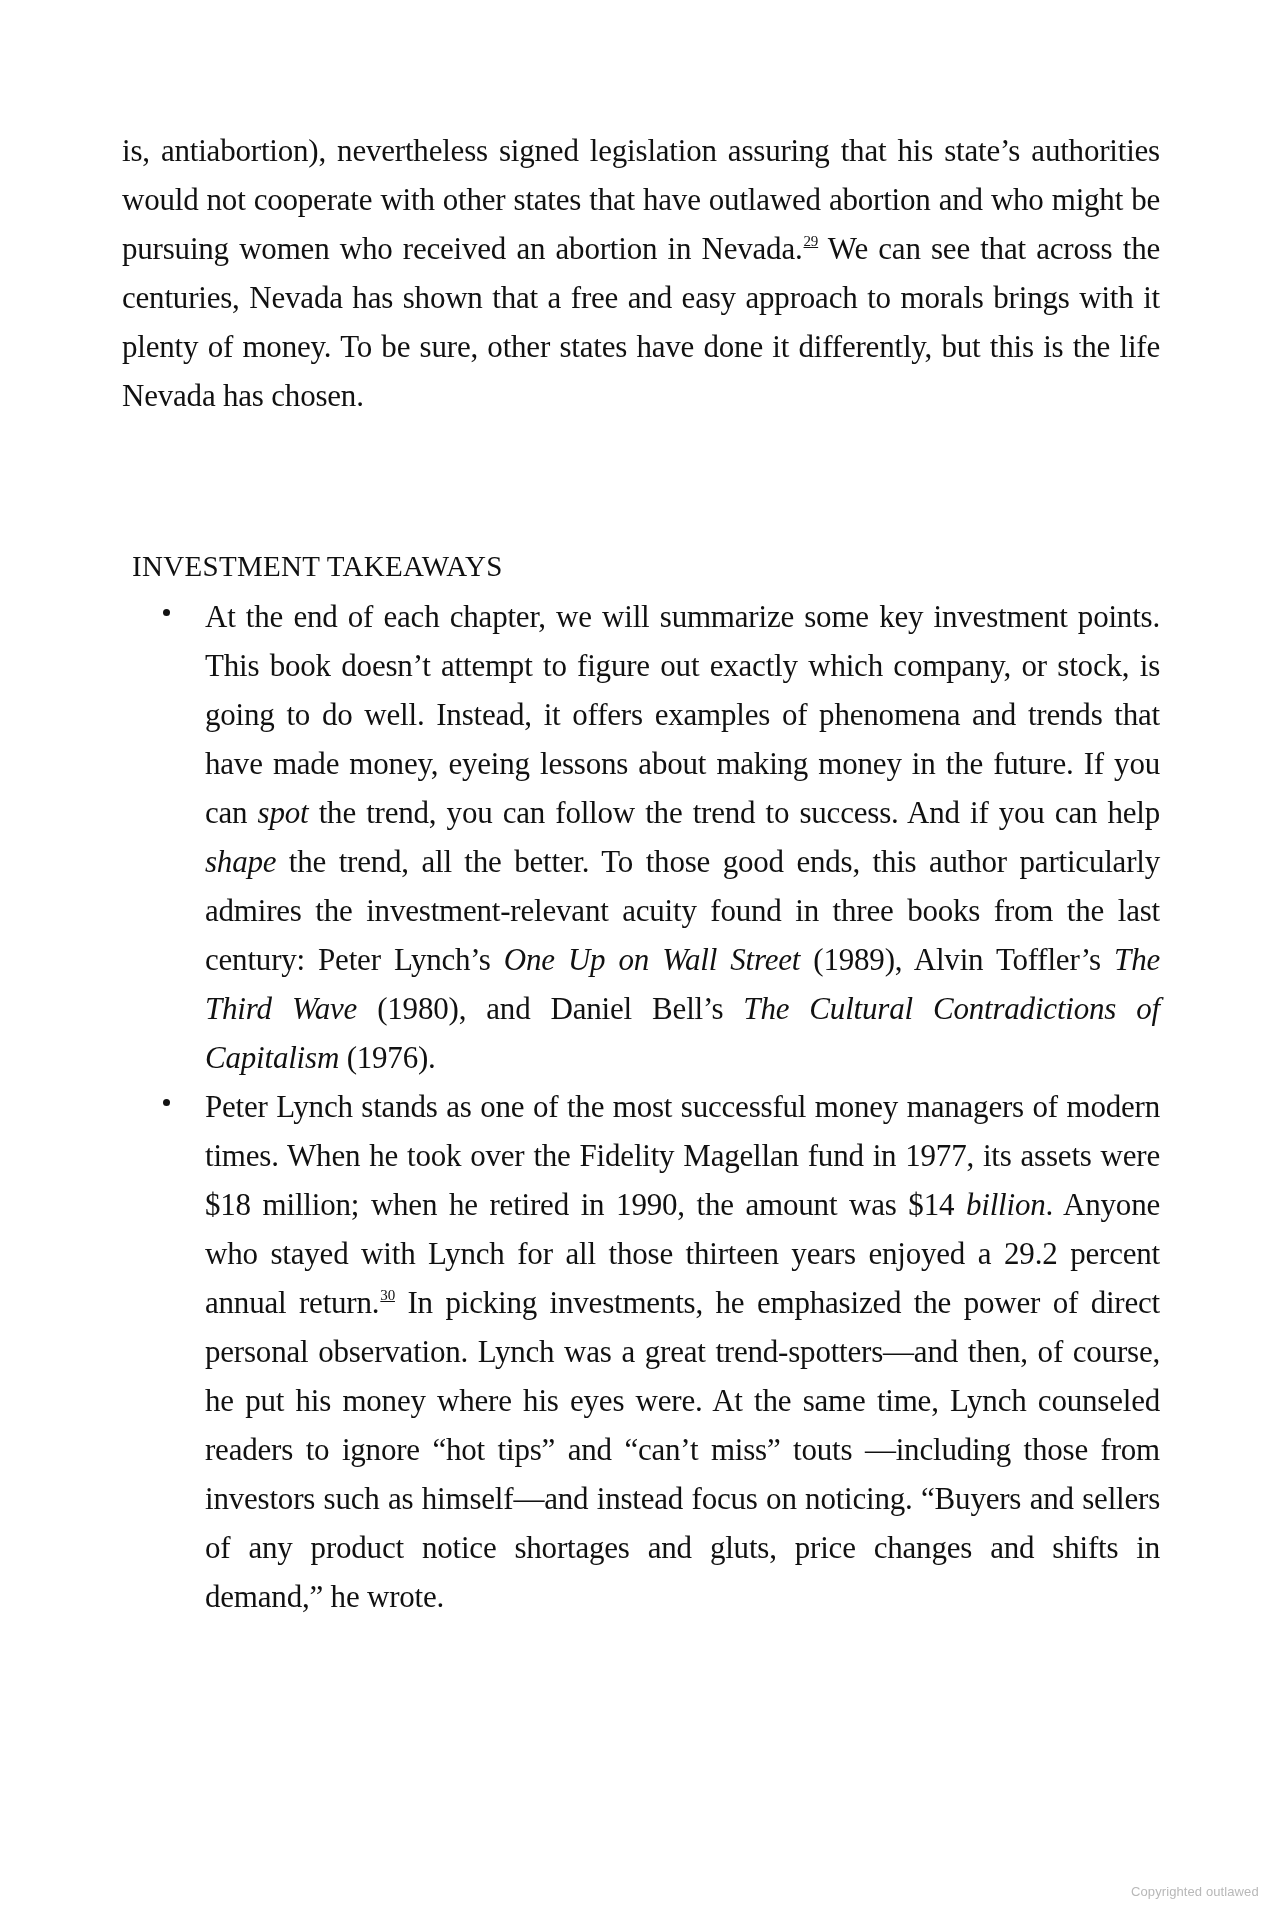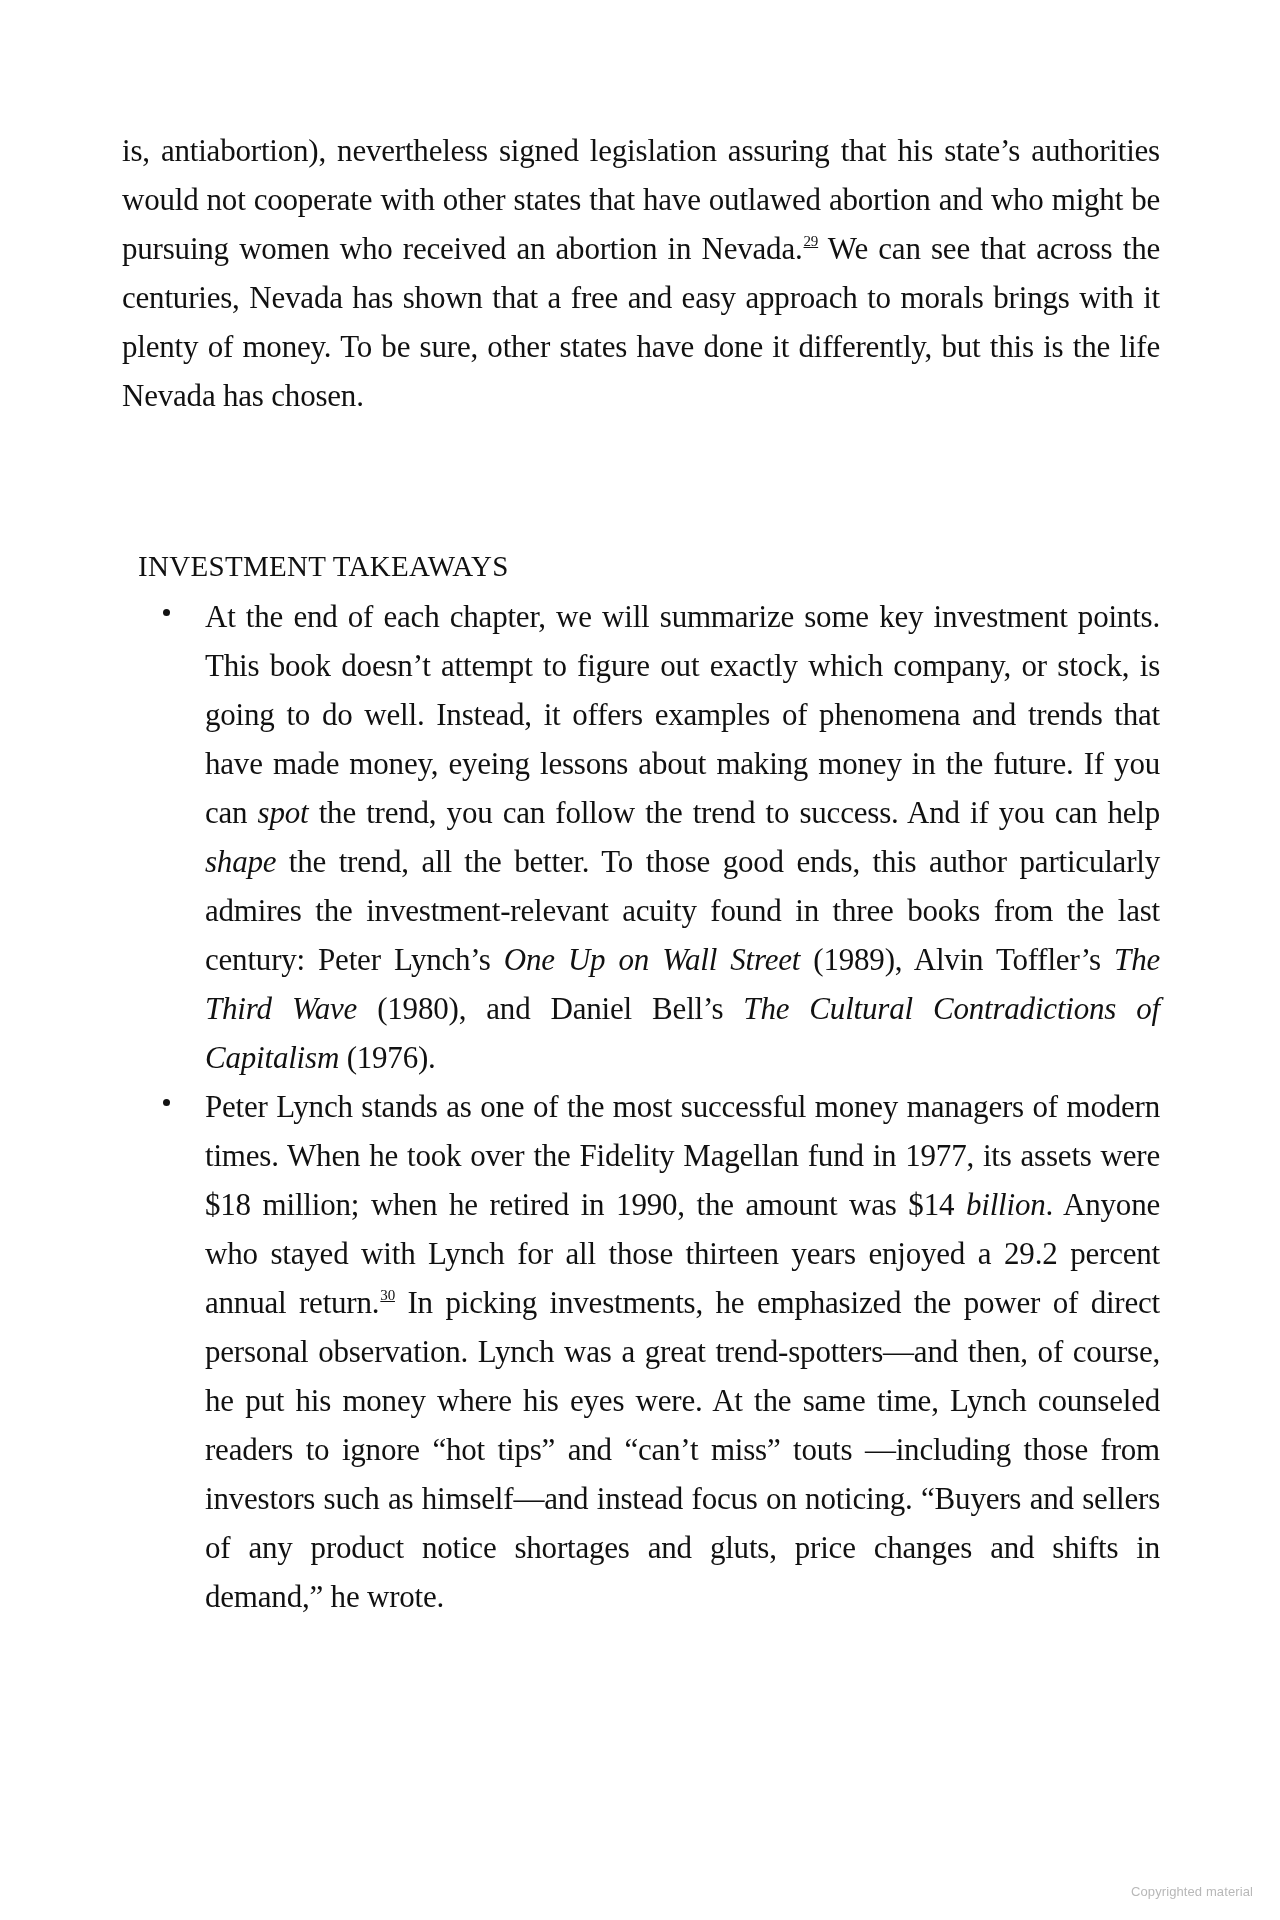--- a/index.html
+++ b/index.html
@@ -31,21 +31,21 @@
     }
     .para sup {
       font-size: 15px;
       line-height: 0;
       vertical-align: 13px;
       margin-left: 1px;
       text-decoration: underline;
     }
     .heading {
       position: absolute;
-      left: 16px;
+      left: 10px;
       top: 420px;
       font-size: 29px;
       line-height: 40px;
       margin: 0;
       font-weight: normal;
       letter-spacing: 0.3px;
     }
     .bullets {
       position: absolute;
       left: 0;
@@ -99,13 +99,13 @@
       <p class="para"><span>At the end of each chapter, we will summarize some key investment points. This book doesn’t attempt to figure out exactly which company, or stock, is going to do well. Instead, it offers examples of phenomena and trends that have made money, eyeing lessons about making money in the future. If you can </span><em>spot</em><span> the trend, you can follow the trend to success. And if you can help </span><em>shape</em><span> the trend, all the better. To those good ends, this author particularly admires the investment-relevant acuity found in three books from the last century: Peter Lynch’s </span><em>One Up on Wall Street</em><span> (1989), Alvin Toffler’s </span><em>The Third Wave</em><span> (1980), and Daniel Bell’s </span><em>The Cultural Contradictions of Capitalism</em><span> (1976).</span></p>
     </li>
     <li class="bullet-item">
       <span class="bullet-dot"></span>
       <p class="para"><span>Peter Lynch stands as one of the most successful money managers of modern times. When he took over the Fidelity Magellan fund in 1977, its assets were $18 million; when he retired in 1990, the amount was $14 </span><em>billion</em><span>. Anyone who stayed with Lynch for all those thirteen years enjoyed a 29.2 percent annual return.</span><sup>30</sup><span> In picking investments, he emphasized the power of direct personal observation. Lynch was a great trend-spotters—and then, of course, he put his money where his eyes were. At the same time, Lynch counseled readers to ignore “hot tips” and “can’t miss” touts —including those from investors such as himself—and instead focus on noticing. “Buyers and sellers of any product notice shortages and gluts, price changes and shifts in demand,” he wrote.</span></p>
     </li>
   </ul>
 
 </div>
 
-<div class="footer-mark">Copyrighted material</div>
+<div class="footer-mark">Copyrighted outlawed</div>
 
 </body></html>

